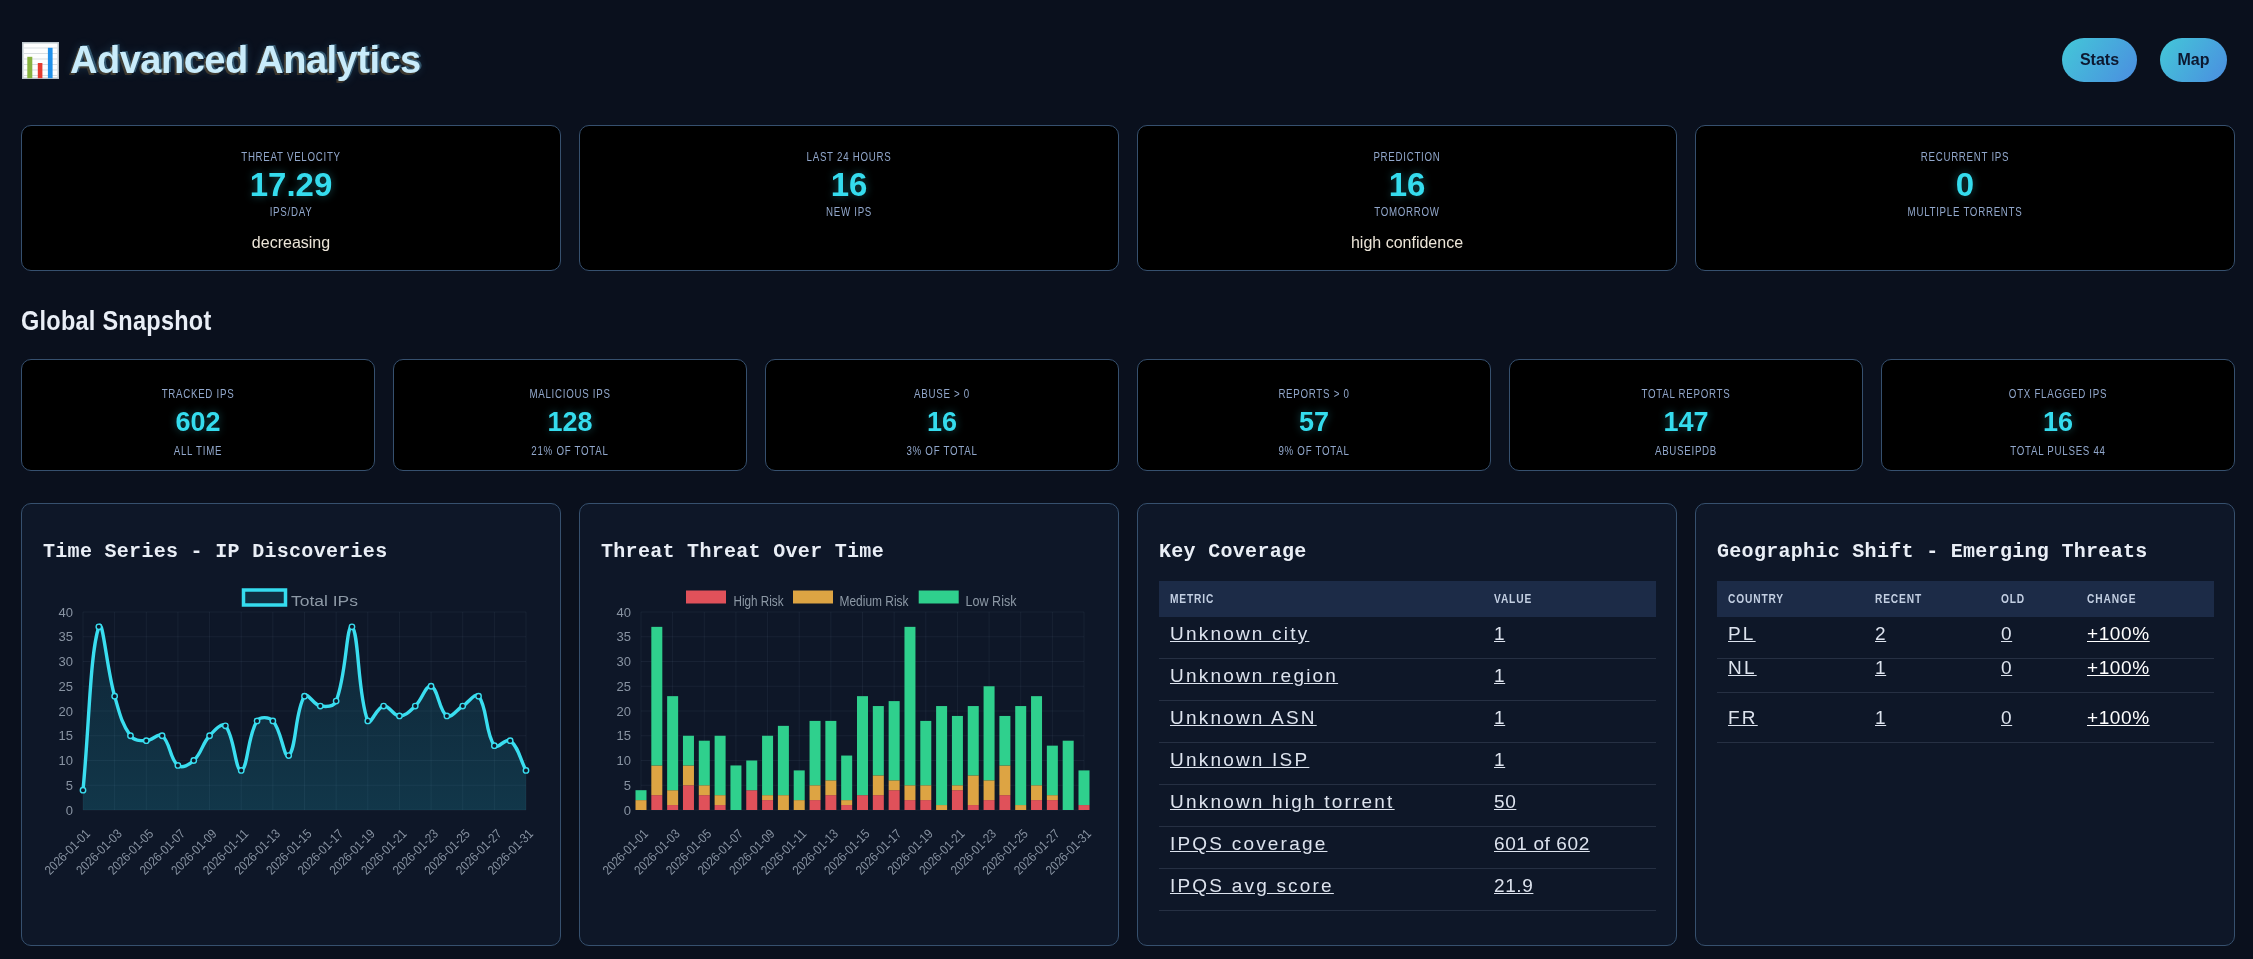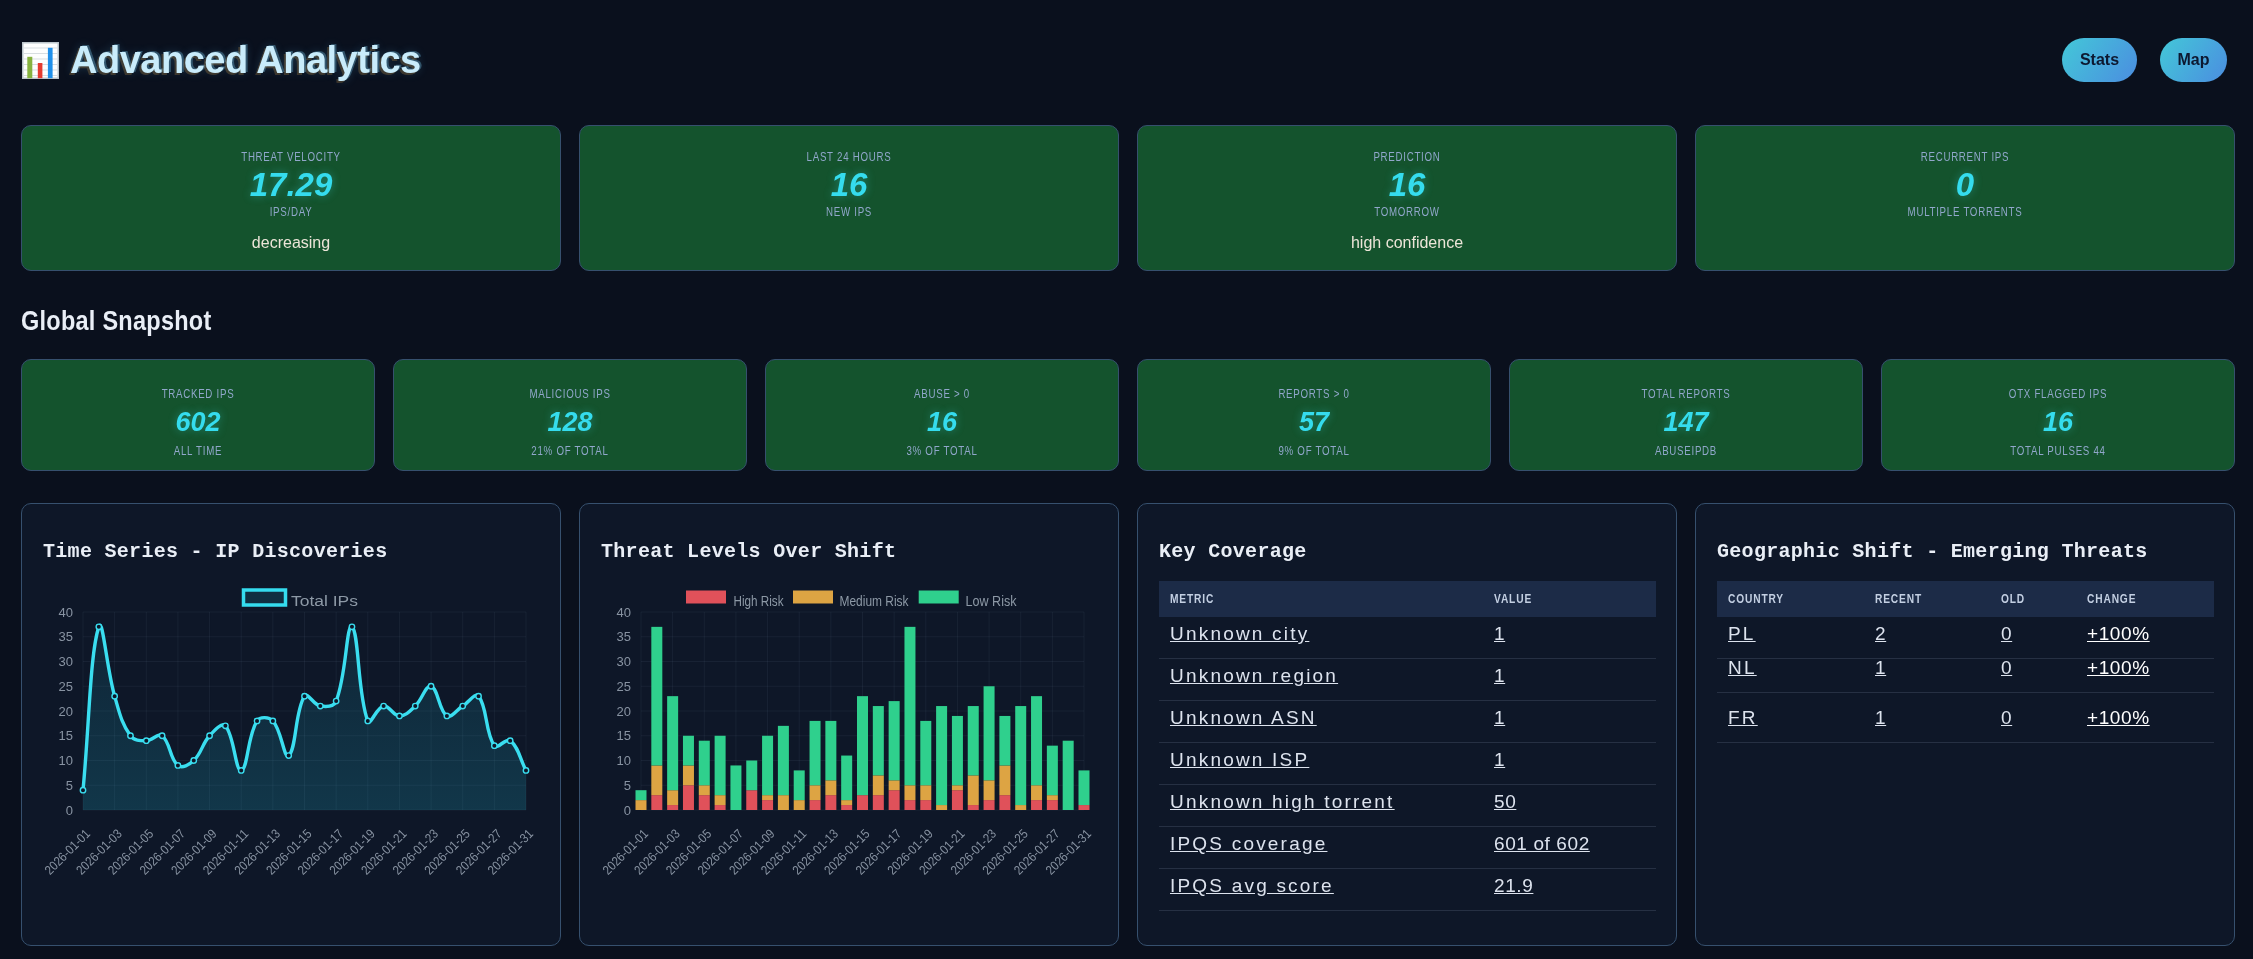--- a/index.html
+++ b/index.html
@@ -4,26 +4,26 @@
 * { margin:0; padding:0; box-sizing:border-box; }
 html,body { width:2253px; height:959px; background:#0a101d; font-family:"Liberation Sans",sans-serif; overflow:hidden; position:relative; }
 .abs { position:absolute; }
 .logo { left:22px; top:42px; }
 .title { left:70px; top:39px; font-size:38px; font-weight:bold; color:#c9ecfb; letter-spacing:-0.5px;
   text-shadow:-2px 2px 0 rgba(185,140,70,0.28), 2px -1px 0 rgba(130,215,255,0.3), 0 0 10px rgba(100,200,255,0.22); }
 .btn { top:38px; height:44px; border-radius:22px; background:linear-gradient(125deg,#43c8d8 0%,#4b8de0 100%);
   color:#0d1830; font-weight:bold; font-size:16px; text-align:center; line-height:44px; }
 .btn.stats { left:2062px; width:75px;text-align:center; }
 .btn.map { left:2160px; width:67px; }
-.card { position:absolute; width:540px; background:#14532d; border:1px solid #36506e; border-radius:10px; text-align:center; }
+.card { position:absolute; width:540px; background:#000000; border:1px solid #36506e; border-radius:10px; text-align:center; }
 .c1 { top:125px; height:146px; }
 .c2 { top:359px; height:112px; width:354px; }
 .lbl { font-size:13.5px; letter-spacing:1px; color:#91a7cb; line-height:14px; transform:scaleX(0.72); }
 .card .lbl { margin-top:24px; }
-.card .val { font-size:33px; font-weight:bold; color:#35dcee; line-height:34px; margin-top:4px; text-shadow:0 0 9px rgba(61,224,238,0.35);font-style:italic; }
+.card .val { font-size:33px; font-weight:bold; color:#35dcee; line-height:34px; margin-top:4px; text-shadow:0 0 9px rgba(61,224,238,0.35); }
 .card .lbl.sub { margin-top:3px; }
 .card .extra { font-size:16px; color:#ece5d8; margin-top:15px; line-height:18px; }
 .c2 .lbl { margin-top:27px; }
 .c2 .val { font-size:27px; line-height:28px; margin-top:7px; }
 .c2 .lbl.sub { margin-top:8px; }
 h2.snap { position:absolute; left:21px; top:306px; font-size:27px; color:#e9eef6; letter-spacing:0.3px; transform:scaleX(0.87); transform-origin:left; }
 .panel { position:absolute; top:503px; width:540px; height:443px; background:#0e1728; border:1px solid #36506e; border-radius:10px; }
 .panel h3 { position:absolute; left:21px; top:36px; font-size:20px; color:#e9eef6; letter-spacing:0.3px;font-family:Liberation Mono, monospace; }
 .chart { position:absolute; left:0; top:0; }
 .tablebox { position:absolute; left:21px; top:77px; width:497px; }
@@ -193,21 +193,21 @@
 <circle cx="440.71" cy="202.05" r="2.7" fill="#0e1728" stroke="#3adef0" stroke-width="1.4"></circle>
 <circle cx="456.54" cy="192.15" r="2.7" fill="#0e1728" stroke="#3adef0" stroke-width="1.4"></circle>
 <circle cx="472.36" cy="241.65" r="2.7" fill="#0e1728" stroke="#3adef0" stroke-width="1.4"></circle>
 <circle cx="488.18" cy="236.7" r="2.7" fill="#0e1728" stroke="#3adef0" stroke-width="1.4"></circle>
 <circle cx="504" cy="266.4" r="2.7" fill="#0e1728" stroke="#3adef0" stroke-width="1.4"></circle>
 <rect x="221.5" y="86" width="42" height="15" fill="rgba(34,211,238,0.13)" stroke="#35dcee" stroke-width="3.5"></rect>
 <text x="269" y="102" font-size="14" textLength="67" lengthAdjust="spacingAndGlyphs" fill="#8d99a6">Total IPs</text>
 </svg>
   </div>
 <div class="panel" style="left:579px">
-    <h3>Threat Levels Over Shift</h3>
+    <h3>Threat Threat Over Time</h3>
     <svg class="chart" width="540" height="443" viewBox="0 0 540 443">
 <line x1="61" y1="306" x2="504" y2="306" stroke="rgba(160,185,215,0.07)" stroke-width="1"></line>
 <line x1="61" y1="281.25" x2="504" y2="281.25" stroke="rgba(160,185,215,0.07)" stroke-width="1"></line>
 <line x1="61" y1="256.5" x2="504" y2="256.5" stroke="rgba(160,185,215,0.07)" stroke-width="1"></line>
 <line x1="61" y1="231.75" x2="504" y2="231.75" stroke="rgba(160,185,215,0.07)" stroke-width="1"></line>
 <line x1="61" y1="207" x2="504" y2="207" stroke="rgba(160,185,215,0.07)" stroke-width="1"></line>
 <line x1="61" y1="182.25" x2="504" y2="182.25" stroke="rgba(160,185,215,0.07)" stroke-width="1"></line>
 <line x1="61" y1="157.5" x2="504" y2="157.5" stroke="rgba(160,185,215,0.07)" stroke-width="1"></line>
 <line x1="61" y1="132.75" x2="504" y2="132.75" stroke="rgba(160,185,215,0.07)" stroke-width="1"></line>
 <line x1="61" y1="108" x2="504" y2="108" stroke="rgba(160,185,215,0.07)" stroke-width="1"></line>

